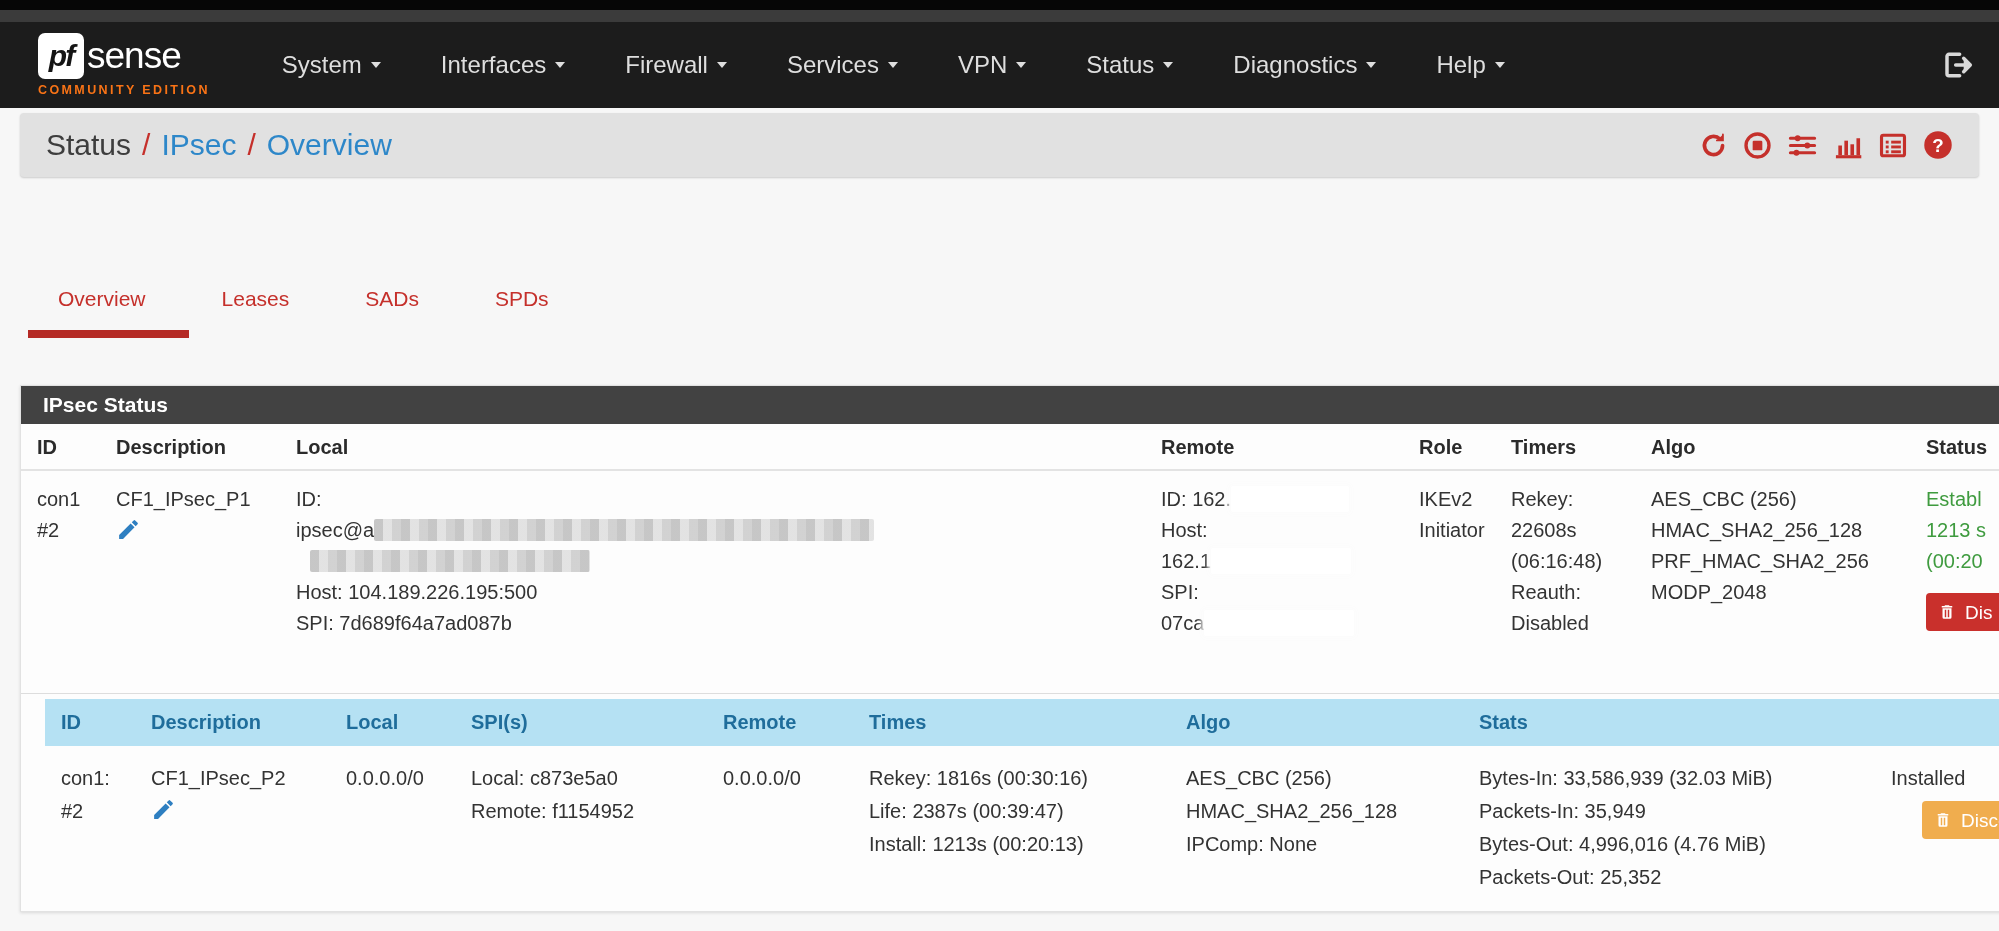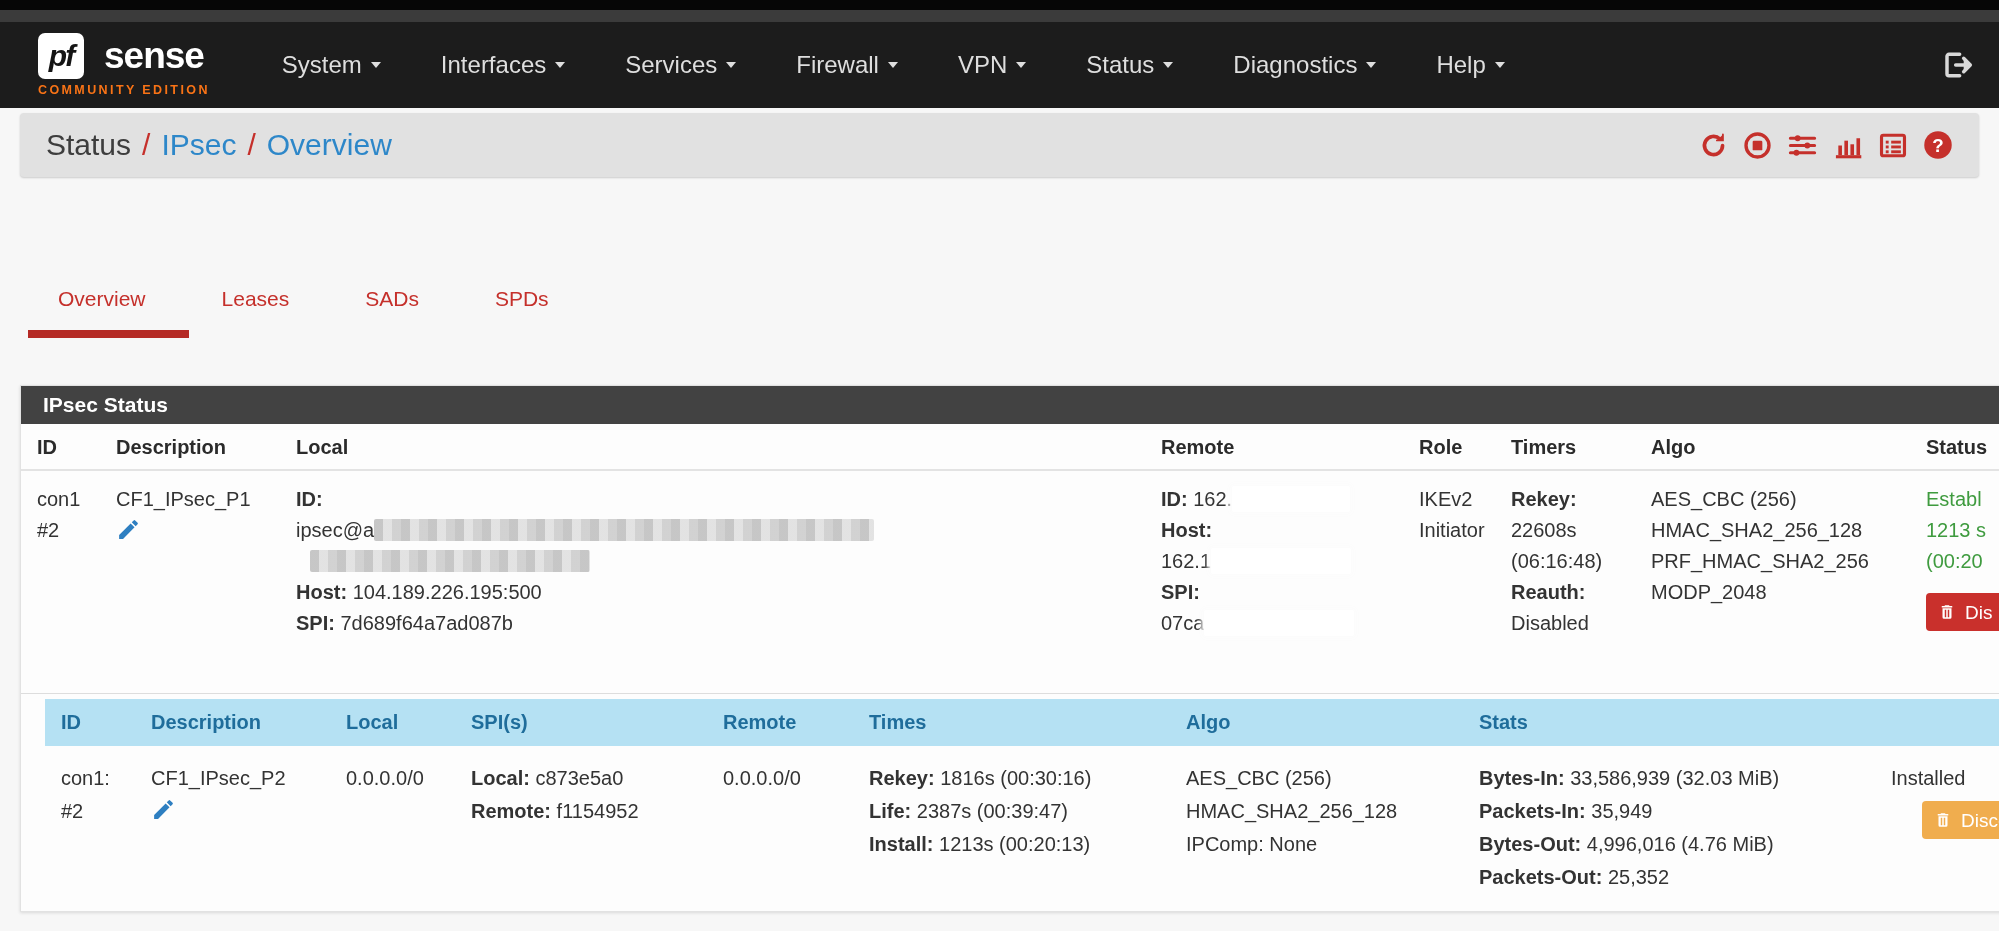--- a/index.html
+++ b/index.html
@@ -11,21 +11,21 @@
   
   .strip1{position:absolute;top:0;left:0;right:0;height:10px;background:#060606;}
   .strip2{position:absolute;top:10px;left:0;right:0;height:12px;background:#3b3b3b;}
   .navbar{position:absolute;top:22px;left:0;right:0;height:86px;background:#1c1c1c;
           display:flex;align-items:center;}
   .brand{margin-left:38px;display:flex;flex-direction:column;cursor:pointer;}
   .brand-row{display:flex;align-items:center;}
   .pfbox{width:46px;height:46px;background:#fff;border-radius:7px;display:inline-flex;
          align-items:center;justify-content:center;font-style:italic;font-weight:bold;
          font-size:30px;color:#141414;letter-spacing:-2px;}
-  .brand-sense{color:#fff;font-weight:bold;font-size:37px;letter-spacing:-1px;margin-left:20px;}
+  .brand-sense{color:#fff;font-weight:normal;font-size:37px;letter-spacing:-1px;margin-left:3px;}
   .brand-edition{color:#f97316;font-weight:bold;font-size:12.5px;letter-spacing:2.4px;margin-top:4px;}
   .menu{display:flex;align-items:center;margin-left:42px;}
   .menu-item{color:#dedede;font-size:24px;padding:0 30px;height:86px;display:flex;
              align-items:center;cursor:pointer;white-space:nowrap;}
   .caret{display:inline-block;margin-left:9px;width:0;height:0;
          border-left:5px solid transparent;border-right:5px solid transparent;
          border-top:6px solid #dedede;}
   .logout{margin-left:auto;margin-right:26px;cursor:pointer;display:flex;align-items:center;}
   
   .crumbbar{position:absolute;top:113px;left:20px;width:1959px;height:64px;background:#e1e1e1;
@@ -45,21 +45,21 @@
          border:1px solid #e2e2e2;box-sizing:border-box;box-shadow:0 1px 3px rgba(0,0,0,.12);}
   .panel-heading{height:38px;background:#424242;color:#fff;font-weight:bold;font-size:21px;
                  display:flex;align-items:center;padding-left:22px;}
   
   .ptable-header{display:grid;grid-template-columns:79px 180px 865px 258px 92px 140px 275px 261px;
                  font-weight:bold;font-size:20px;color:#2b2b2b;border-bottom:2px solid #e3e3e3;}
   .ptable-header>div{padding:12px 6px 10px 16px;}
   .ptable-row{display:grid;grid-template-columns:79px 180px 865px 258px 92px 140px 275px 261px;
               font-size:20px;color:#333;min-height:222px;border-bottom:1px solid #ddd;}
   .cell{padding:13px 6px 12px 16px;line-height:31px;}
-  .lbl{font-weight:bold;}
+  .lbl{font-weight:normal;}
   .pencil{margin-top:2px;cursor:pointer;display:inline-block;}
   .blurbox{display:inline-block;height:22px;vertical-align:-4px;border-radius:2px;opacity:.8;
            background:repeating-linear-gradient(90deg,#b9b9b9 0 9px,#dcdcdc 9px 18px,#c7c7c7 18px 27px);}
   .redact{display:inline-block;height:26px;vertical-align:-6px;background:#fff;border-radius:2px;
           box-shadow:0 0 5px 3px #fcfcfc;}
   .status-green{color:#3f9b3f;}
   .btn{display:inline-flex;align-items:center;gap:9px;color:#fff;font-size:19px;line-height:19px;
        padding:9px 12px;border-radius:4px;border:none;cursor:pointer;white-space:nowrap;}
   .btn-danger{background:#c9302c;}
   .btn-warning{background:#f0ad4e;}
@@ -89,25 +89,25 @@
   <nav class="menu">
     <div class="menu-item">
       <span>System</span>
       <span class="caret"></span>
     </div>
     <div class="menu-item">
       <span>Interfaces</span>
       <span class="caret"></span>
     </div>
     <div class="menu-item">
+      <span>Firewall</span>
+      <span class="caret"></span>
+    </div>
+    <div class="menu-item">
       <span>Services</span>
-      <span class="caret"></span>
-    </div>
-    <div class="menu-item">
-      <span>Firewall</span>
       <span class="caret"></span>
     </div>
     <div class="menu-item">
       <span>VPN</span>
       <span class="caret"></span>
     </div>
     <div class="menu-item">
       <span>Status</span>
       <span class="caret"></span>
     </div>

